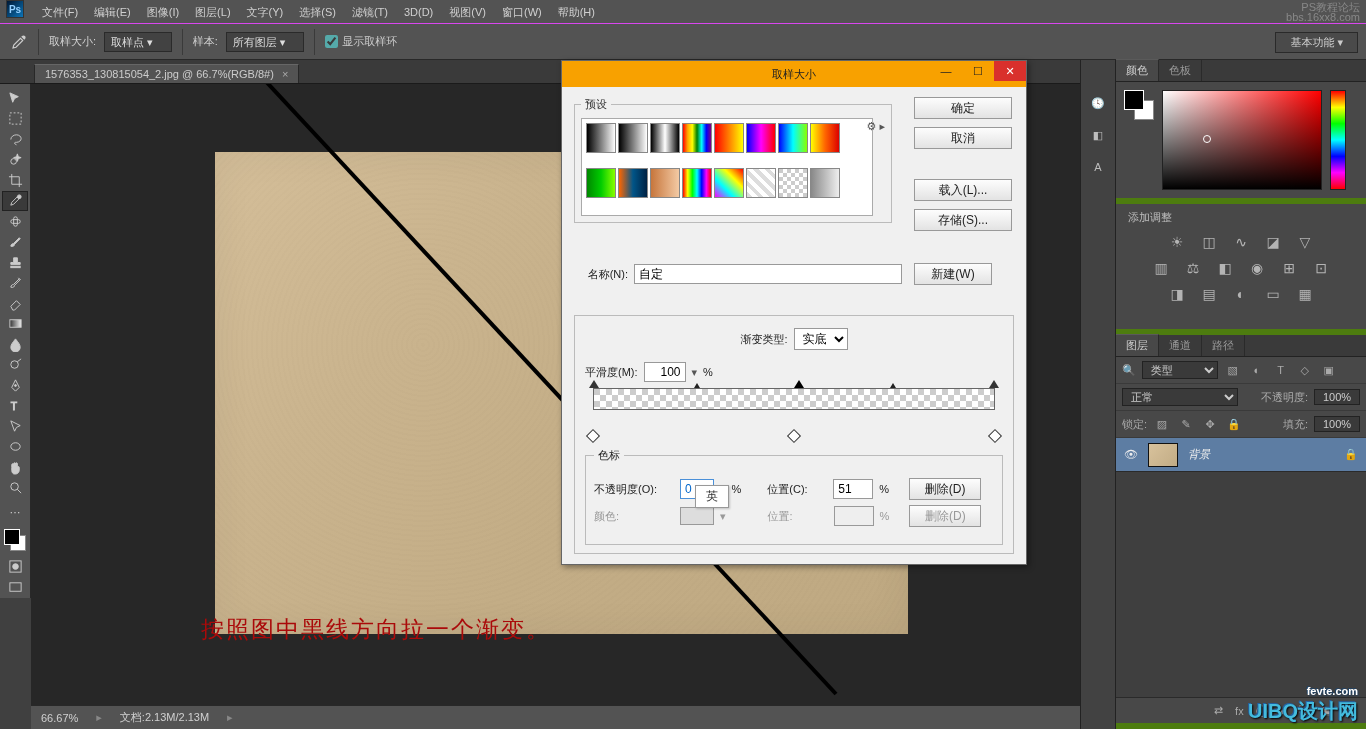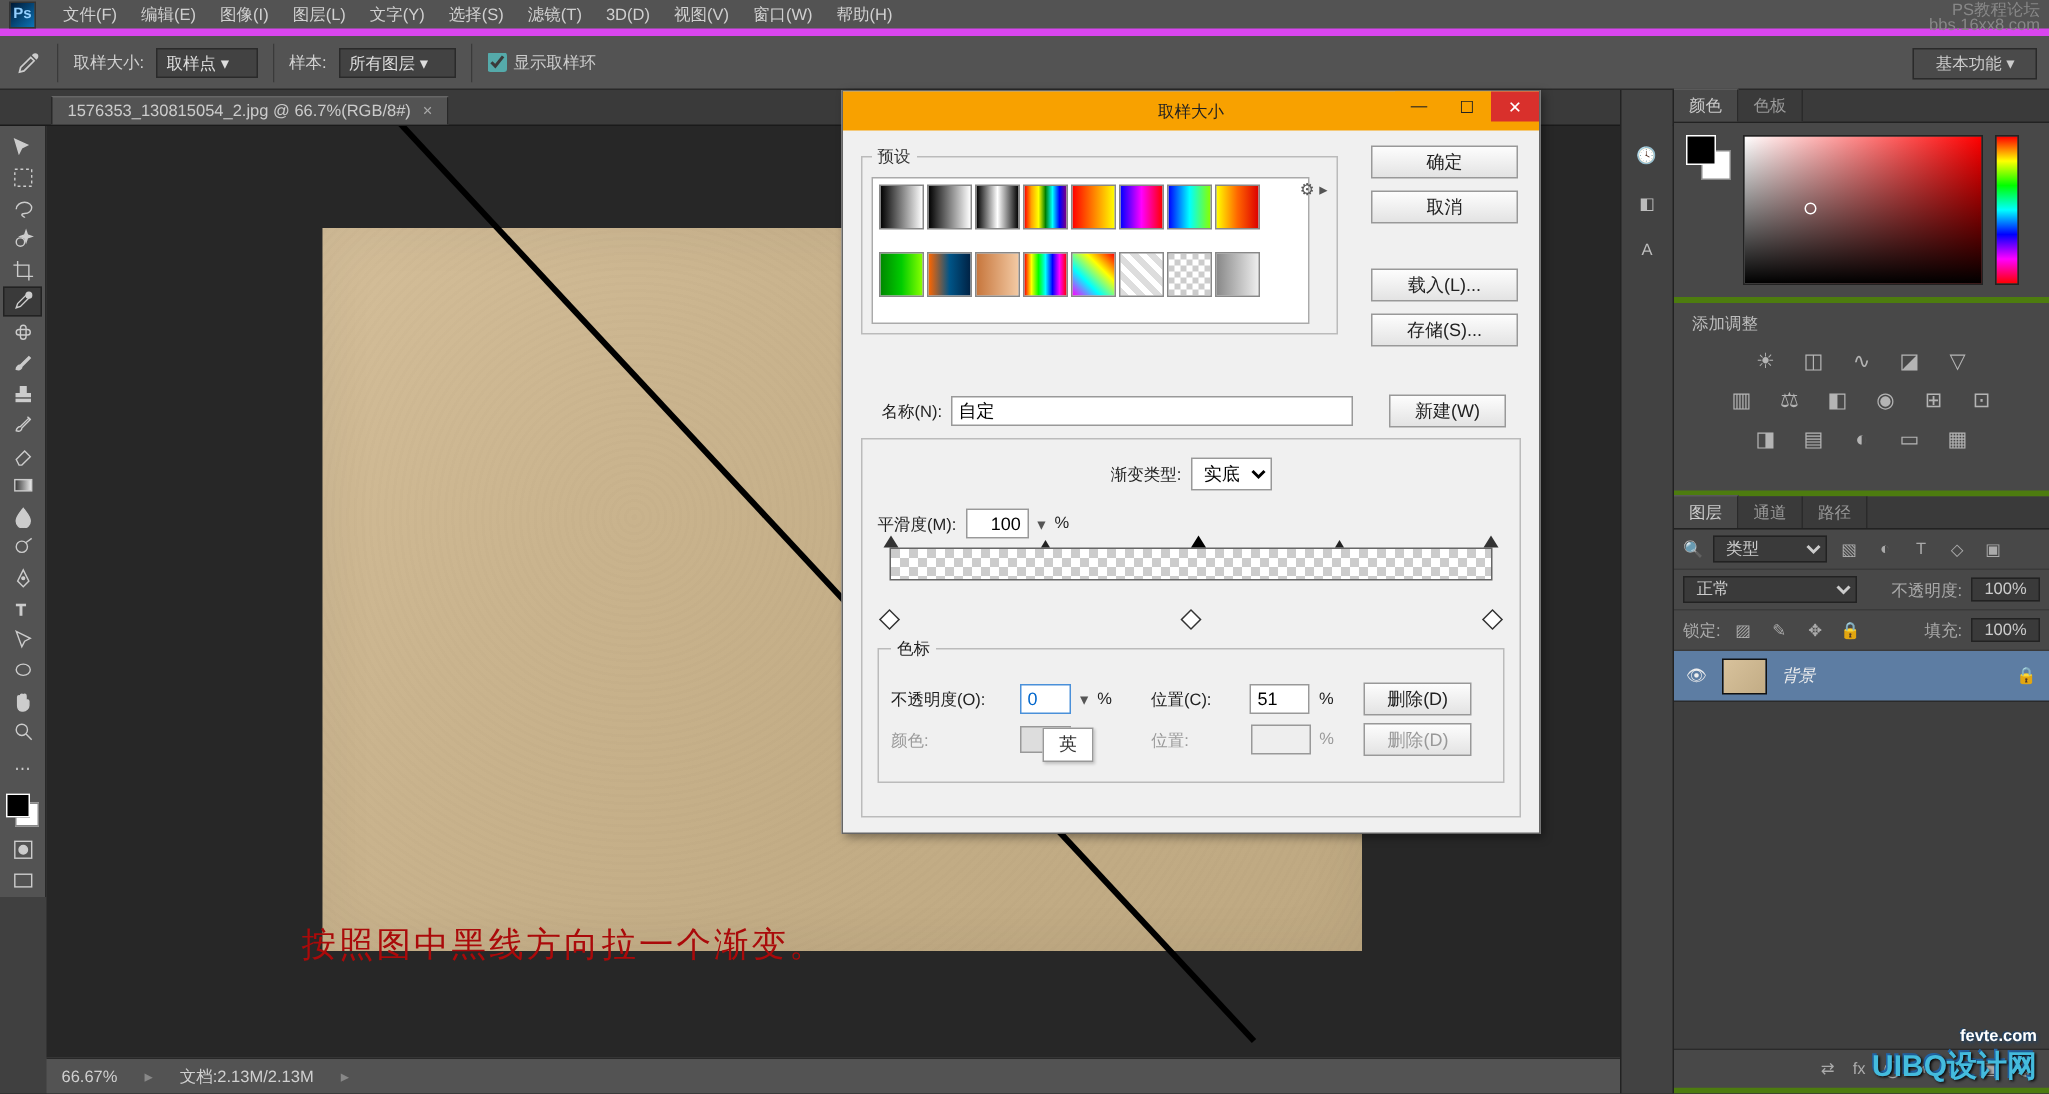--- a/index.html
+++ b/index.html
@@ -1,17 +1,17 @@
 <!DOCTYPE html>
 <html><head>
 <meta charset="utf-8">
 <style>
 *{margin:0;padding:0;box-sizing:border-box;font-family:"Microsoft YaHei",Arial,sans-serif;font-size:11px;-webkit-font-smoothing:antialiased}
 body{background:#404040;width:1366px;height:729px;overflow:hidden;position:relative;color:#ccc}
-.menubar{height:24px;background:#535353;display:flex;align-items:center;padding:0 6px;border-bottom:5px solid #d946ef}
+.menubar{height:24px;background:#535353;display:flex;align-items:flex-start;padding:0 6px;border-bottom:1px solid #d946ef}
 .ps-logo{width:18px;height:18px;background:linear-gradient(135deg,#001834,#0b74b8);border:1px solid #333;display:flex;align-items:center;justify-content:center;color:#94d0ff;font-weight:bold;font-size:10px;margin-right:10px}
 .menu-item{padding:0 8px;color:#d0d0d0;cursor:pointer;line-height:24px}
 .top-right-wm{position:absolute;right:6px;top:2px;color:#888;font-size:10px;text-align:right;line-height:10px}
 
 .options-bar{height:36px;background:#535353;border-bottom:1px solid #282828;display:flex;align-items:center;padding:0 10px;gap:8px}
 .eyedrop-icon{width:18px;height:18px;position:relative}
 .eyedrop-icon svg{width:18px;height:18px}
 .vsep{width:1px;height:26px;background:#6a6a6a;margin:0 2px;border-right:1px solid #3a3a3a}
 .opt-label{color:#d0d0d0}
 .opt-select{background:#424242;border:1px solid #2a2a2a;color:#ddd;padding:2px 18px 2px 6px;height:20px;position:relative}
@@ -37,21 +37,21 @@
 .diag{position:absolute;left:0;top:0;width:1100px;height:640px;pointer-events:none}
 .annot{position:absolute;color:#aa0a0a;font-size:23px;font-family:"KaiTi","STKaiti",serif;white-space:nowrap;letter-spacing:2px}
 
 .statusbar{position:absolute;left:31px;bottom:0;right:286px;height:24px;background:#535353;border-top:1px solid #282828;display:flex;align-items:center;padding:0 10px;gap:18px;color:#d0d0d0}
 .statusbar .sep{color:#888}
 
 .panel-strip{position:absolute;right:251px;top:60px;width:35px;background:#424242;border-left:1px solid #222;height:calc(100% - 60px);display:flex;flex-direction:column;align-items:center;gap:10px;padding-top:32px}
 .panel-strip .pi{width:22px;height:22px;display:flex;align-items:center;justify-content:center;color:#bcbcbc;cursor:pointer}
 
 .right-panels{position:absolute;right:0;top:60px;width:251px;bottom:0;background:#484848;border-left:1px solid #222;display:flex;flex-direction:column}
-.panel{border-bottom:4px solid #4d7c0f}
+.panel{border-bottom:6px solid #4d7c0f}
 .ptabs{display:flex;background:#3a3a3a;border-bottom:1px solid #222;height:22px;align-items:flex-end}
 .ptab{padding:3px 10px;color:#ccc;background:#484848;border-top:1px solid #5a5a5a;border-right:1px solid #2a2a2a;cursor:pointer;font-size:11px}
 .ptab.ina{background:#3a3a3a;color:#999;border-top:none}
 
 .color-panel-body{height:116px;display:flex;padding:8px;gap:8px;align-items:flex-start}
 .mini-sw{position:relative;width:30px;height:30px}
 .mini-sw .f{width:20px;height:20px;background:#000;border:1px solid #fff;position:absolute;left:0;top:0;z-index:2}
 .mini-sw .b{width:20px;height:20px;background:#fff;border:1px solid #888;position:absolute;right:0;bottom:0}
 .sat{width:160px;height:100px;background:linear-gradient(to top,#000,transparent),linear-gradient(to right,#fff,#f00);position:relative;border:1px solid #222}
 .sat .cur{position:absolute;width:8px;height:8px;border:1px solid #fff;border-radius:50%;left:40px;top:44px}
@@ -83,21 +83,21 @@
 .presets{border:1px solid #bbb;padding:6px;width:318px;position:relative}
 .presets legend{padding:0 4px;color:#333}
 .preset-grid{display:flex;flex-wrap:wrap;gap:2px;width:292px;background:#fff;padding:4px;min-height:98px;overflow:hidden;border:1px solid #aaa}
 .preset{width:30px;height:30px;border:1px solid #888}
 .gear{position:absolute;right:6px;top:8px;color:#555}
 .dlg-btncol{position:absolute;right:14px;top:36px;display:flex;flex-direction:column;gap:8px}
 .dlg-btn{width:98px;height:22px;background:linear-gradient(#fdfdfd,#e3e3e3);border:1px solid #999;color:#222;cursor:pointer;font-size:12px}
 .dlg-row{display:flex;align-items:center;gap:6px;margin-top:12px}
 .dlg-row label{min-width:54px;text-align:right}
 .tin{border:1px solid #999;background:#fff;padding:2px 4px;font-size:12px}
-.grad-section{border:1px solid #bbb;margin-top:7px;padding:12px 10px 22px}
+.grad-section{border:1px solid #bbb;margin-top:30px;padding:12px 10px 8px}
 .grad-bar-wrap{position:relative;height:44px;margin:6px 8px 16px}
 .grad-bar{height:22px;border:1px solid #666;background:repeating-conic-gradient(#fff 0 25%,#ccc 0 50%) 0 0/12px 12px}
 .ostop{position:absolute;top:-8px;width:0;height:0;border-left:5px solid transparent;border-right:5px solid transparent;border-bottom:8px solid #333}
 .ostop.mid{border-bottom-color:#000}
 .ostop.tiny{top:-5px;border-left-width:3px;border-right-width:3px;border-bottom-width:5px;border-bottom-color:#222}
 .cstop{position:absolute;bottom:-9px;width:10px;height:10px;background:#fff;border:1px solid #333;transform:translateX(-5px) rotate(45deg)}
 fieldset.stops{border:1px solid #bbb;padding:10px 8px 12px;margin-top:6px}
 fieldset.stops legend{padding:0 4px}
 .srow{display:flex;align-items:center;gap:6px;margin:5px 0}
 .srow label{text-align:left}
@@ -441,21 +441,21 @@
       <button class="dlg-btn">确定</button>
       <button class="dlg-btn">取消</button>
       <div style="height:14px"></div>
       <button class="dlg-btn">载入(L)...</button>
       <button class="dlg-btn">存储(S)...</button>
     </div>
 
     <div class="dlg-row" style="margin-top:40px">
       <label>名称(N):</label>
       <input class="tin" style="width: 268px;" value="自定">
-      <button class="dlg-btn" style="width:78px;margin-left:18px">新建(W)</button>
+      <button class="dlg-btn" style="width:78px;margin-left:6px">新建(W)</button>
     </div>
 
     <div class="grad-section">
       <div class="dlg-row" style="justify-content:center;margin-top:0">
         <label style="min-width:auto">渐变类型:</label>
         <select class="tin"><option>实底</option></select>
       </div>
       <div class="dlg-row" style="">
         <label style="min-width:auto">平滑度(M):</label>
         <input class="tin" style="width: 42px; text-align: right;" value="100">

